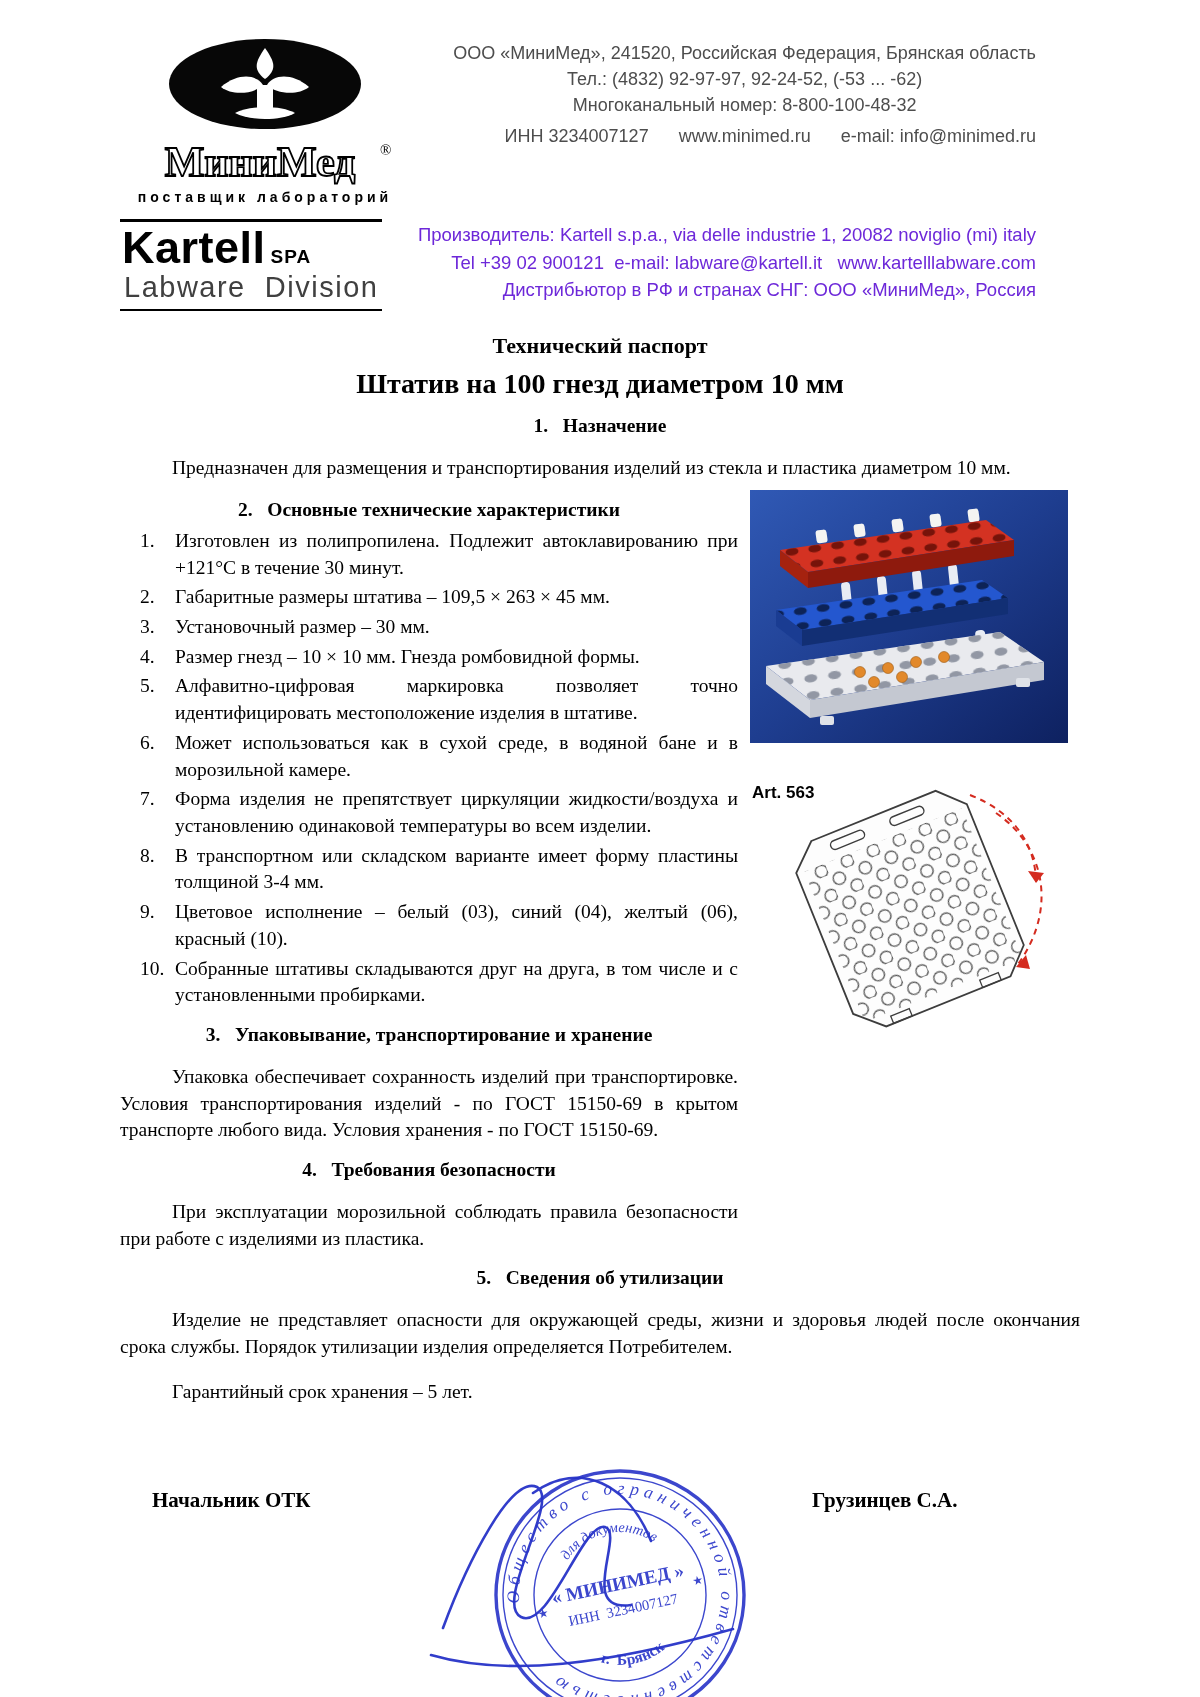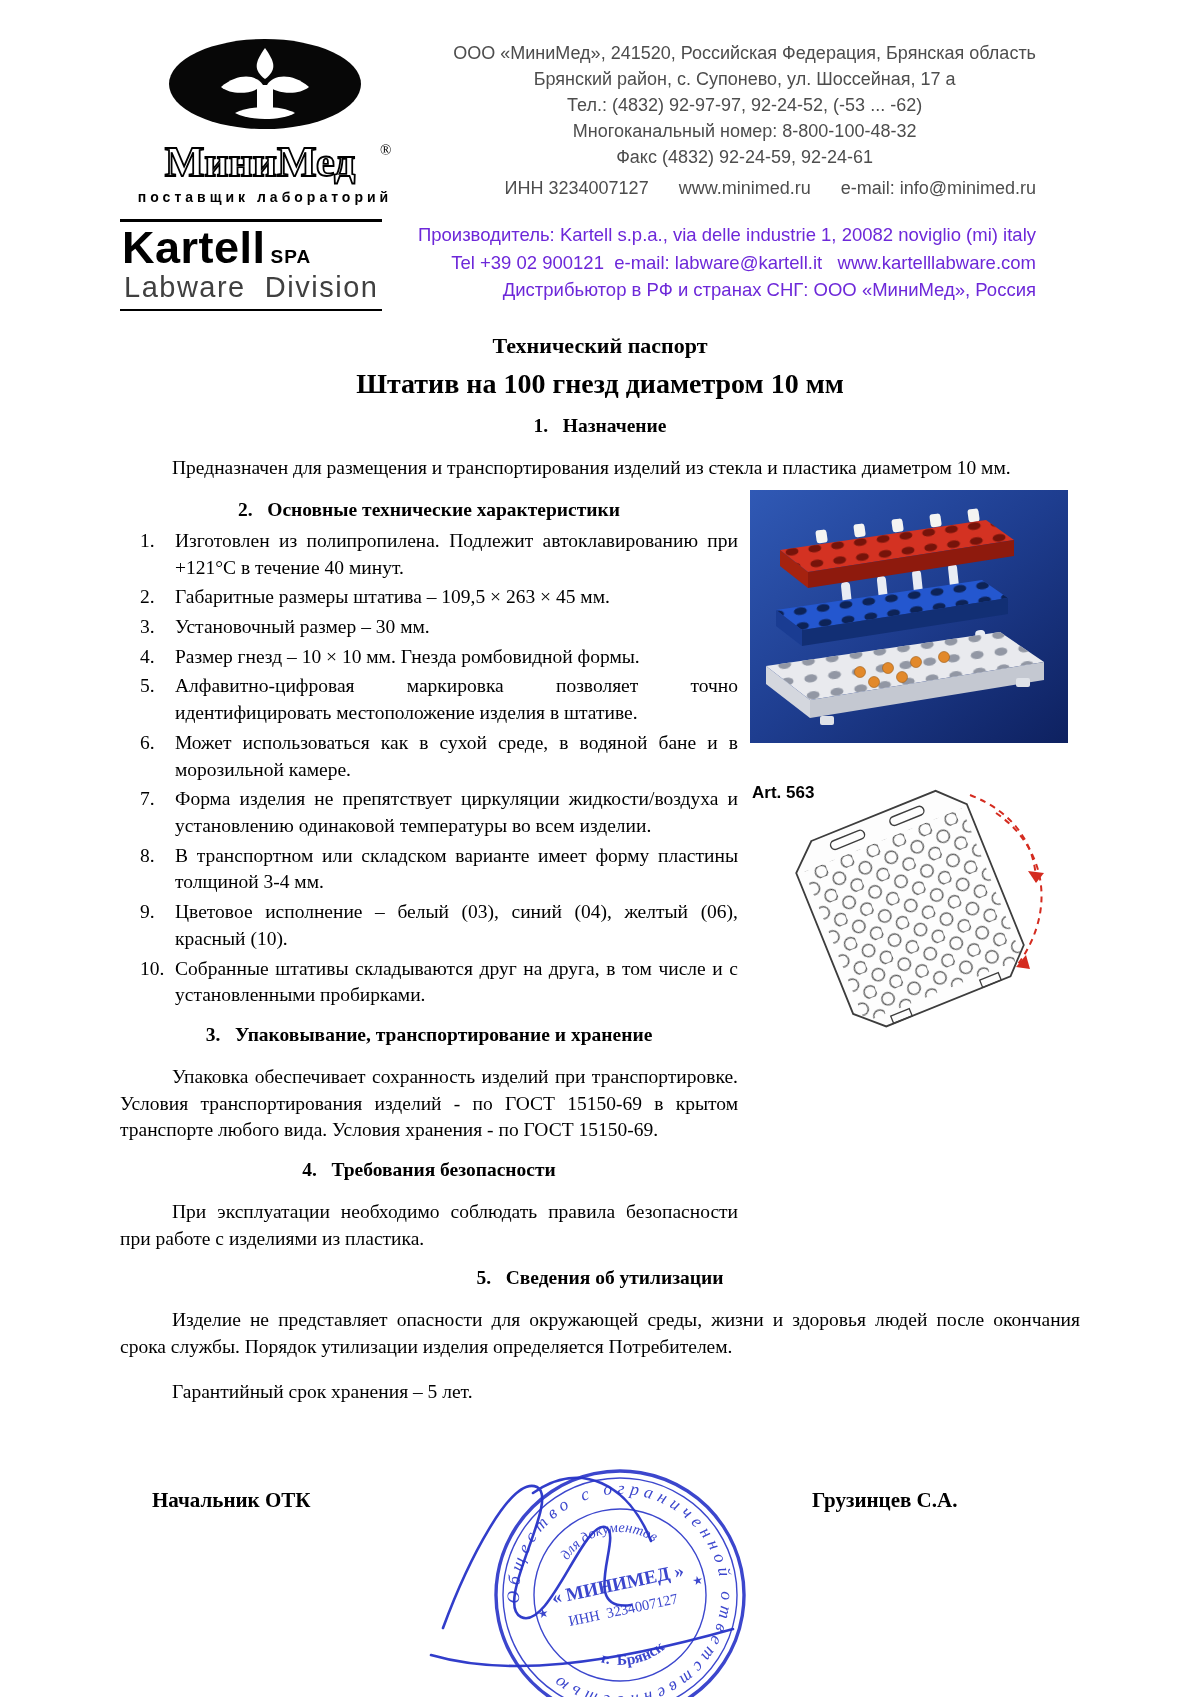--- a/index.html
+++ b/index.html
@@ -72,24 +72,22 @@
       </svg>
       <svg class="mm-brand-svg" width="270" height="46" viewBox="0 0 270 46">
         <text x="130" y="36" text-anchor="middle" font-family="Liberation Serif, serif" font-size="42" font-weight="bold" fill="#ffffff" stroke="#000000" stroke-width="1.8">МиниМед</text>
         <text x="250" y="15" font-family="Liberation Serif, serif" font-size="15" fill="#000000">®</text>
       </svg>
       <div class="mm-tagline">поставщик лабораторий</div>
     </div>
 
     <div class="contact-block">
       <div>ООО «МиниМед», 241520, Российская Федерация, Брянская область</div>
-      <div>Брянский район, с. Супонево,  ул. Шоссейная, 17 а</div>
       <div>Тел.: (4832) 92-97-97, 92-24-52, (-53 ... -62)</div>
       <div>Многоканальный номер: 8-800-100-48-32</div>
-      <div>Факс (4832) 92-24-59, 92-24-61</div>
       <div class="inn-row">
         <span>ИНН 3234007127</span>
         <span>www.minimed.ru</span>
         <span>e-mail: info@minimed.ru</span>
       </div>
     </div>
   </header>
 
   <div class="kartell-row">
     <div class="kartell-logo">
@@ -110,21 +108,21 @@
 
   <div class="sec-heading">1.&nbsp;&nbsp;&nbsp;Назначение</div>
   <p class="body">Предназначен для размещения и транспортирования изделий из стекла и пластика диаметром 10 мм.</p>
 
   <div class="two-col">
     <div class="left-col">
       <div class="sec-heading">2.&nbsp;&nbsp;&nbsp;Основные технические характеристики</div>
       <ol class="tech-list">
         <li>
             <span class="li-num">1.</span>
-            <span class="li-text">Изготовлен из полипропилена. Подлежит автоклавированию при +121°С в течение 40 минут.</span>
+            <span class="li-text">Изготовлен из полипропилена. Подлежит автоклавированию при +121°С в течение 30 минут.</span>
           </li>
         <li>
             <span class="li-num">2.</span>
             <span class="li-text">Габаритные размеры штатива – 109,5 × 263 × 45 мм.</span>
           </li>
         <li>
             <span class="li-num">3.</span>
             <span class="li-text">Установочный размер – 30 мм.</span>
           </li>
         <li>
@@ -154,21 +152,21 @@
         <li>
             <span class="li-num">10.</span>
             <span class="li-text">Собранные штативы складываются друг на друга, в том числе и с установленными пробирками.</span>
           </li>
       </ol>
 
       <div class="sec-heading">3.&nbsp;&nbsp;&nbsp;Упаковывание, транспортирование и хранение</div>
       <p class="body just">Упаковка обеспечивает сохранность изделий при транспортировке. Условия транспортирования изделий - по ГОСТ 15150-69 в крытом транспорте любого вида. Условия хранения - по ГОСТ 15150-69.</p>
 
       <div class="sec-heading">4.&nbsp;&nbsp;&nbsp;Требования безопасности</div>
-      <p class="body just">При эксплуатации необходимо соблюдать правила безопасности при работе с изделиями из пластика.</p>
+      <p class="body just">При эксплуатации морозильной соблюдать правила безопасности при работе с изделиями из пластика.</p>
     </div>
 
     <div class="right-col">
 
       <svg class="photo-svg" viewBox="0 0 318 253">
         <defs>
           <linearGradient id="pbg" x1="0" y1="0" x2="1" y2="1">
             <stop offset="0" stop-color="#3059b5"></stop>
             <stop offset="0.5" stop-color="#1e3d8f"></stop>
             <stop offset="1" stop-color="#0e2160"></stop>

